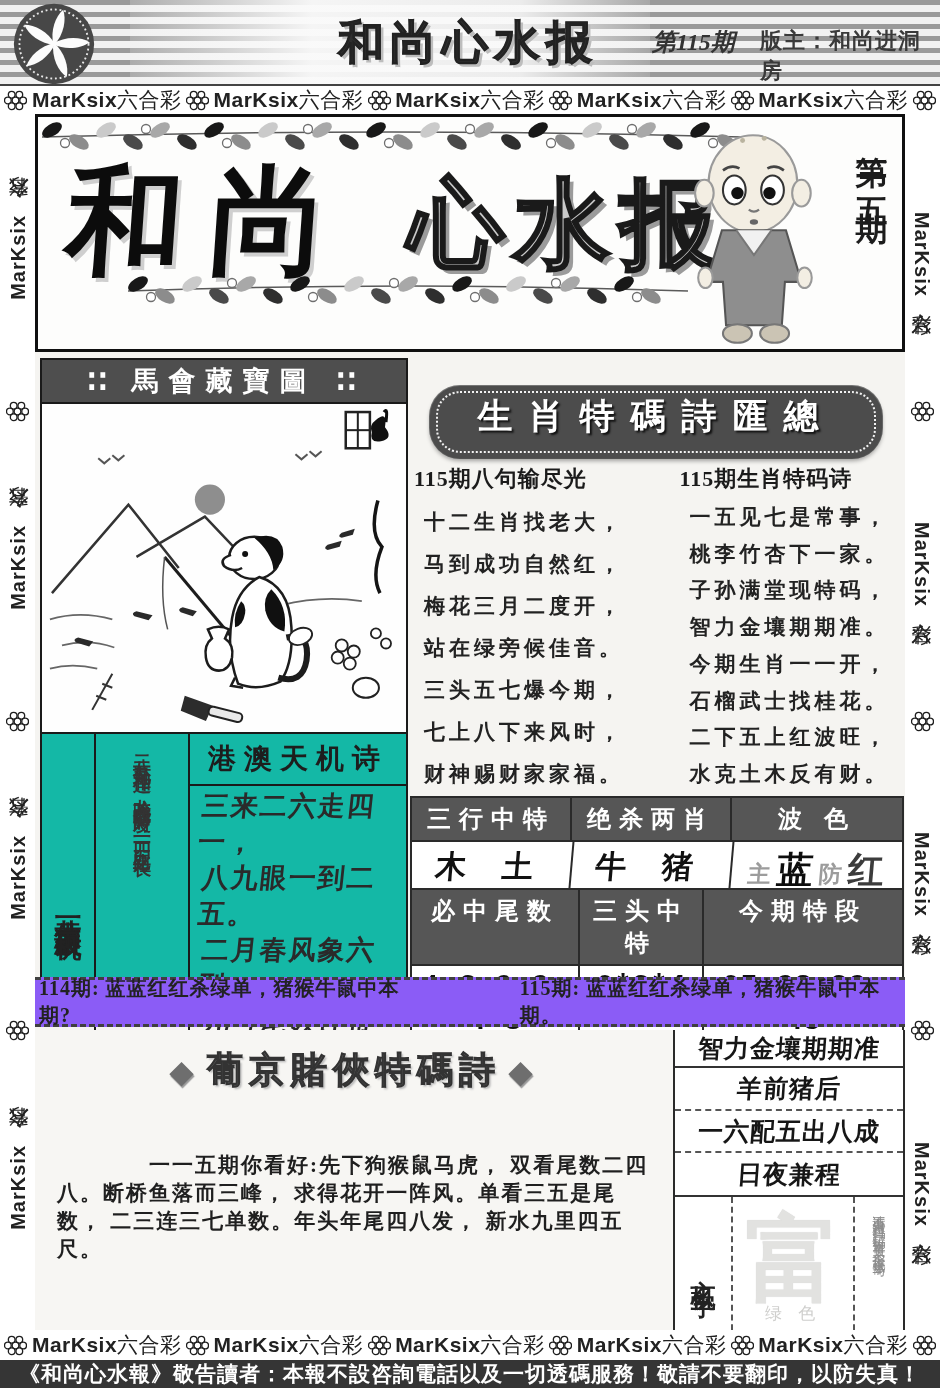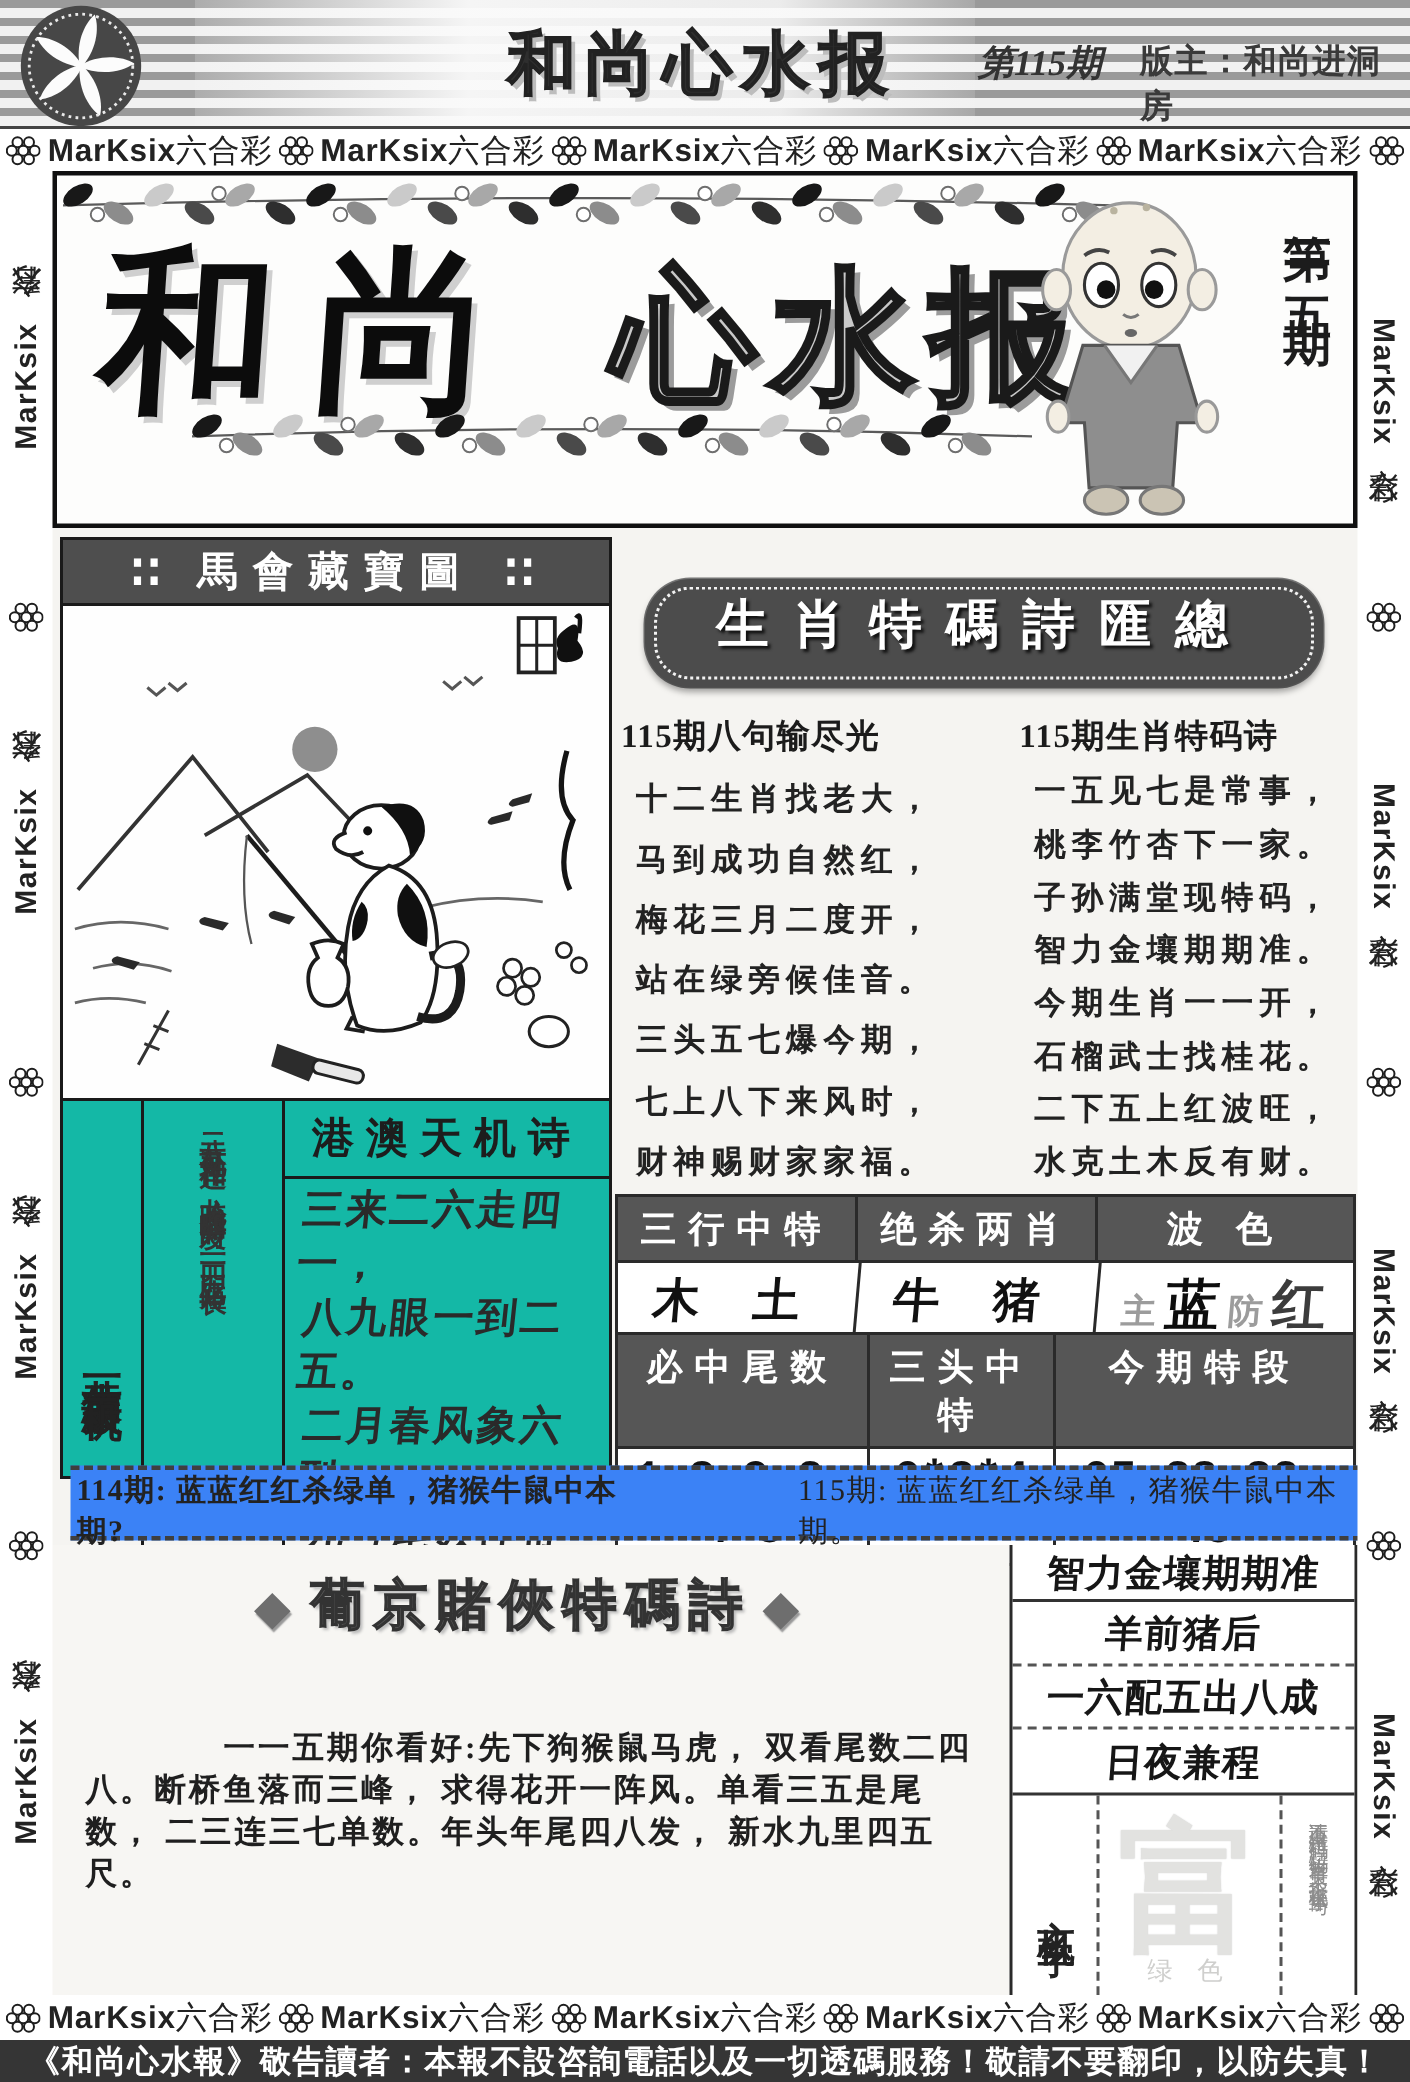--- a/index.html
+++ b/index.html
@@ -65,21 +65,21 @@
   .ga-lines{flex:1;display:flex;flex-direction:column;justify-content:space-evenly;padding:2px 10px}
   .ga-line{font-size:27px;font-weight:bold;color:#2a2a2a;letter-spacing:2px;transform:skewX(-6deg)}
 
   
   .sx-banner{position:absolute;left:430px;top:386px;width:452px;height:72px;background:#4c4c4c;
     border-radius:30px;box-shadow:0 3px 4px rgba(0,0,0,.35),0 0 0 1px #777;padding:5px 6px;z-index:2}
   .sx-banner-inner{width:100%;height:100%;border:2px dotted #f2f2f2;border-radius:24px;display:flex;
     align-items:flex-start;justify-content:center}
   .sx-banner-text{color:#fff;font-size:35px;font-weight:bold;letter-spacing:16px;text-shadow:2px 2px 2px #111}
   .poems{position:absolute;left:408px;top:462px;width:497px;height:328px;display:flex}
-  .poem{flex:1;display:flex;flex-direction:column;justify-content:space-between;padding:14px 0 2px 6px}
+  .poem{flex:1;display:flex;flex-direction:column;justify-content:space-between;padding:2px 0 2px 6px}
   .poem.right{padding-left:40px}
   .poem-title{font-size:22px;font-weight:bold;color:#1b1b1b;letter-spacing:1px}
   .poem-line{font-size:21px;font-weight:bold;color:#222;letter-spacing:4px;padding-left:10px}
 
   .ltable{position:absolute;left:410px;width:494px;border:2px solid #2a2a2a;background:#fff}
   .t1{top:796px}
   .t2{top:888px}
   .thead{display:grid;background:#565656;border-bottom:2px solid #2a2a2a}
   .t1 .thead,.t1 .tvals{grid-template-columns:160px 160px 1fr}
   .t2 .thead,.t2 .tvals{grid-template-columns:168px 124px 1fr}
@@ -91,24 +91,24 @@
     letter-spacing:14px;transform:skewX(-5deg)}
   .td:last-child{border-right:none}
   .td.nums{font-family:"Liberation Mono",monospace;font-weight:bold;letter-spacing:0;transform:none;font-size:30px}
   .bose span{transform:none}
   .bose{letter-spacing:2px;display:flex;align-items:baseline;justify-content:center;gap:4px}
   .bose .lbl{font-size:23px;color:#9c9c9c;font-weight:bold}
   .bose .big{font-size:36px;font-weight:900;color:#0d0d0d}
   .bose .big2{font-size:36px;font-weight:900;color:#3c3c3c}
 
   
-  .strip{position:absolute;left:47px;top:977px;width:870px;height:50px;border-top:3px dashed #3f3f3f;
-    border-bottom:3px dashed #3f3f3f;background:#3b82f6;display:flex;}
+  .strip{position:absolute;left:35px;top:977px;width:870px;height:50px;border-top:3px dashed #3f3f3f;
+    border-bottom:3px dashed #3f3f3f;background:#8b5cf6;display:flex;align-items:center}
   .strip-left{margin-left:4px;font-size:20px;font-weight:bold;color:#222;letter-spacing:1px}
-  .strip-right{margin-left:105px;font-size:20px;font-weight:normal;color:#222;letter-spacing:1px}
+  .strip-right{margin-left:105px;font-size:20px;font-weight:bold;color:#222;letter-spacing:1px}
 
   
   .pj-box{position:absolute;left:35px;top:1030px;width:638px;height:300px;background:#f7f6f3}
   .pj-banner{margin-top:16px;text-align:center;font-size:36px;font-weight:900;letter-spacing:6px;
     color:#5a5a5a;-webkit-text-stroke:1px #333;text-shadow:2px 2px 2px #bbb}
   .pj-banner .dia{font-size:30px;color:#6e6e6e;-webkit-text-stroke:0;margin:0 8px;text-shadow:1px 2px 1px #999}
   .pj-para{margin:56px 14px 0 22px;font-size:21px;font-weight:bold;color:#1f1f1f;line-height:28px;
     letter-spacing:2px;text-indent:92px}
 
   .rb-box{position:absolute;left:673px;top:1030px;width:232px;height:312px;border:2px solid #2a2a2a;

